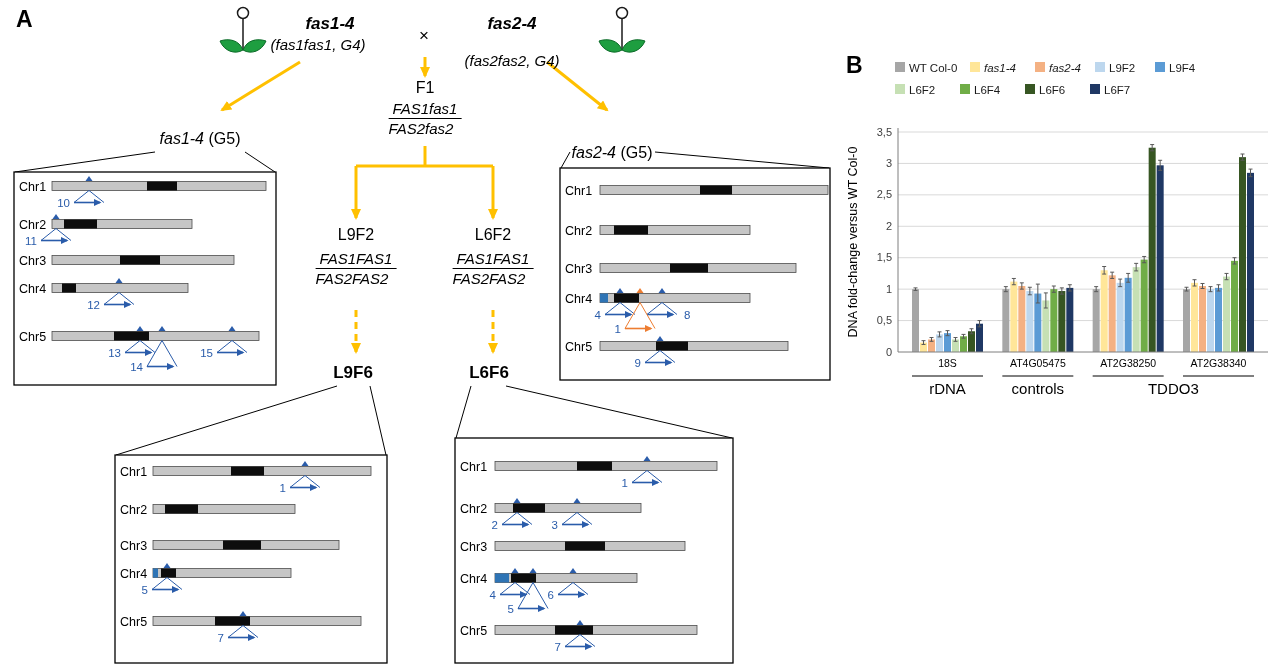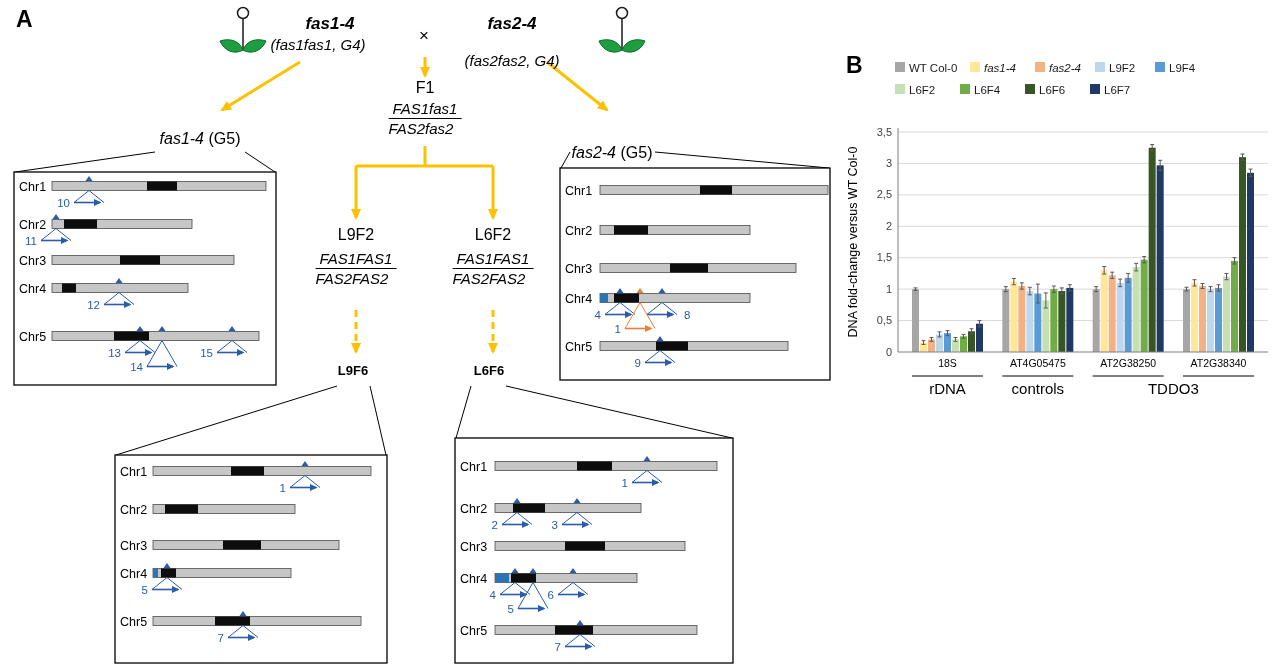--- a/index.html
+++ b/index.html
@@ -6,21 +6,21 @@
   body { font-family:"Liberation Sans", sans-serif; background:#fff; }
   #figure { position:relative; width:1280px; height:666px; background:#fff; overflow:hidden; }
   .abs { position:absolute; white-space:nowrap; color:#000; }
   .cx { transform:translateX(-50%); }
   .panel-letter { font-size:23px; font-weight:bold; }
   .parent-name { font-size:17px; font-weight:bold; font-style:italic; }
   .parent-gt { font-size:15px; font-style:italic; }
   .cross-sym { font-size:17px; }
   .f1 { font-size:16px; }
   .line-label { font-size:16px; }
-  .big-label { font-size:13px; font-weight:bold; }
+  .big-label { font-size:17px; font-weight:bold; }
   .g5-label { font-size:16px; font-weight:normal; }
   .g5-label .gene { font-style:italic; }
   .frac { font-size:15px; font-style:italic; text-align:left; }
   .frac .num { display:block; border-bottom:1.6px solid #000; padding:0 4px 1px; }
   .frac .den { display:block; padding-top:1px; }
   svg { position:absolute; left:0; top:0; }
   #chartB { left:845px; top:50px; }
 </style>
 </head>
 <body>

